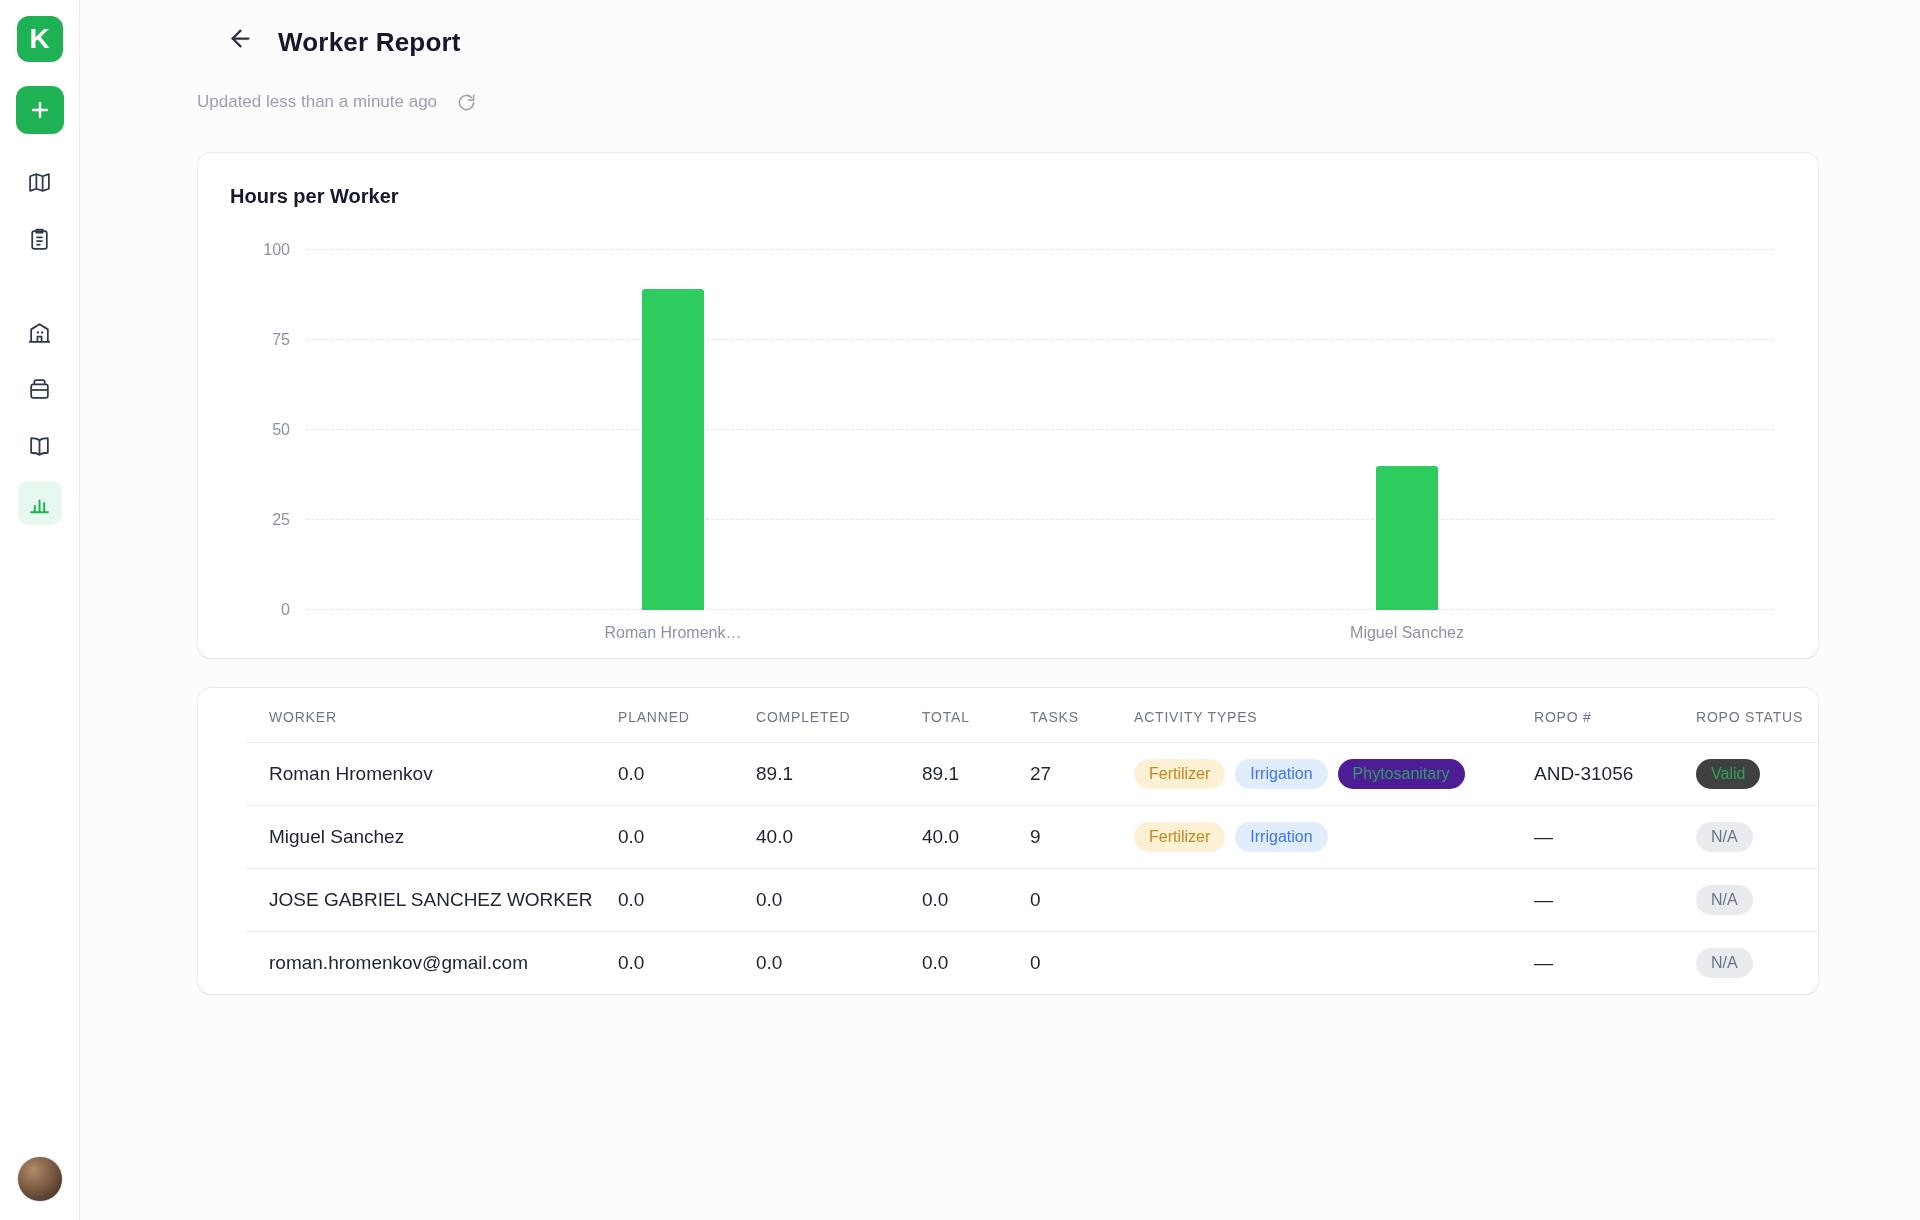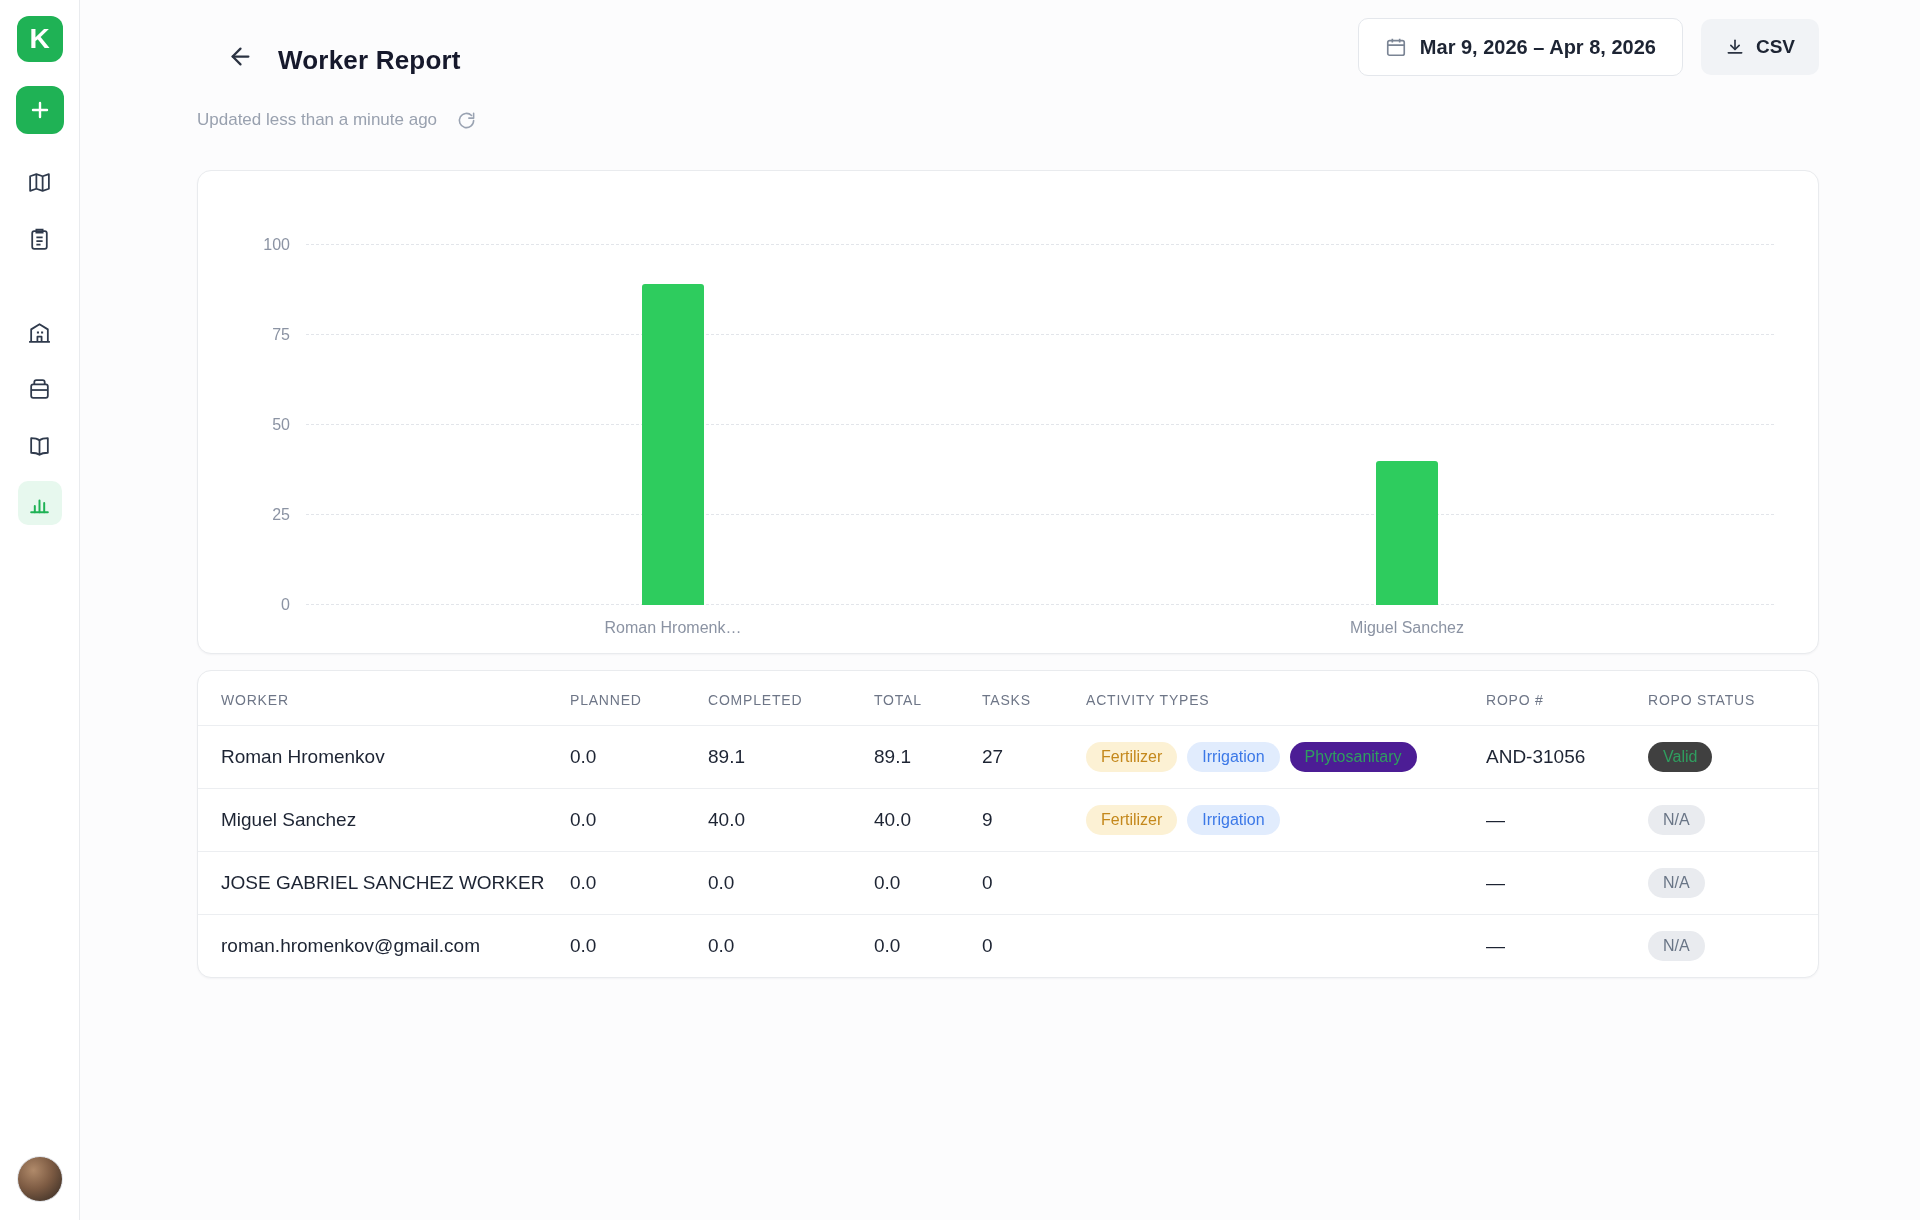--- a/index.html
+++ b/index.html
@@ -82,21 +82,21 @@
   .ytick {
     position: absolute; left: -66px; width: 50px; text-align: right;
     font-size: 16px; color: #8b93a3; transform: translateY(50%); line-height: 1;
   }
   .bar { position: absolute; bottom: 0; width: 62px; border-radius: 3px 3px 0 0; cursor: pointer; }
   .xlabel {
     position: absolute; bottom: -32px; transform: translateX(-50%);
     font-size: 16px; color: #8b93a3; white-space: nowrap;
   }
 
-  .table-card { margin-top: 16px; overflow: hidden; }
+  .table-card { margin-top: 28px; overflow: hidden; padding-left: 48px; }
   table { width: 100%; border-collapse: collapse; table-layout: fixed; }
   col.c1{width:362px} col.c2{width:138px} col.c3{width:166px} col.c4{width:108px}
   col.c5{width:104px} col.c6{width:400px} col.c7{width:162px} col.c8{width:auto}
   th {
     text-align: left; font-size: 14px; letter-spacing: 0.8px; color: #6e7687;
     font-weight: 500; padding: 21px 10px 17px 10px; border-bottom: 1px solid #eceef1;
     white-space: nowrap;
   }
   th:first-child, td:first-child { padding-left: 23px; }
   td {
@@ -185,54 +185,34 @@
     <header class="header">
       <button class="back-btn">
         <span style="display:flex">
           <svg width="27" height="27" viewBox="0 0 24 24" fill="none" stroke="#2b3342" stroke-width="2" stroke-linecap="round" stroke-linejoin="round">
               <path d="M19 12H5"></path>
               <path d="M12 19l-7-7 7-7"></path>
             </svg>
         </span>
       </button>
       <h1 class="page-title">Worker Report</h1>
-      <div class="header-right">
-        <button class="date-btn">
-          <span style="display:flex">
-            <svg width="22" height="22" viewBox="0 0 24 24" fill="none" stroke="#7a8494" stroke-width="1.8">
-                <rect x="3" y="5" width="18" height="16" rx="2"></rect>
-                <path d="M8 3v4M16 3v4M3 10h18"></path>
-              </svg>
-          </span>
-          <span>Mar 9, 2026 – Apr 8, 2026</span>
-        </button>
-        <button class="csv-btn">
-          <span style="display:flex">
-            <svg width="20" height="20" viewBox="0 0 24 24" fill="none" stroke="#2b3342" stroke-width="2" stroke-linecap="round" stroke-linejoin="round">
-                <path d="M12 4v10"></path>
-                <path d="M7 10l5 5 5-5"></path>
-                <path d="M4 19h16"></path>
-              </svg>
-          </span>
-          <span>CSV</span>
-        </button>
-      </div>
     </header>
 
     <div class="updated">
       <span>Updated less than a minute ago</span>
       <span class="refresh">
         <svg width="19" height="19" viewBox="0 0 24 24" fill="none" stroke="#9aa3b2" stroke-width="2" stroke-linecap="round" stroke-linejoin="round">
             <path d="M21 12a9 9 0 1 1-2.64-6.36"></path>
             <path d="M21 3v6h-6"></path>
           </svg>
       </span>
     </div>
 
     <section class="card chart-card">
+      <h2 class="chart-title">Hours per Worker</h2>
       <div class="chart">
         <div class="plot">
             <div class="gridline" style="bottom: 0%;"></div>
             <div class="ytick" style="bottom: 0%;">0</div>
             <div class="gridline" style="bottom: 25%;"></div>
             <div class="ytick" style="bottom: 25%;">25</div>
             <div class="gridline" style="bottom: 50%;"></div>
             <div class="ytick" style="bottom: 50%;">50</div>
             <div class="gridline" style="bottom: 75%;"></div>
             <div class="ytick" style="bottom: 75%;">75</div>

